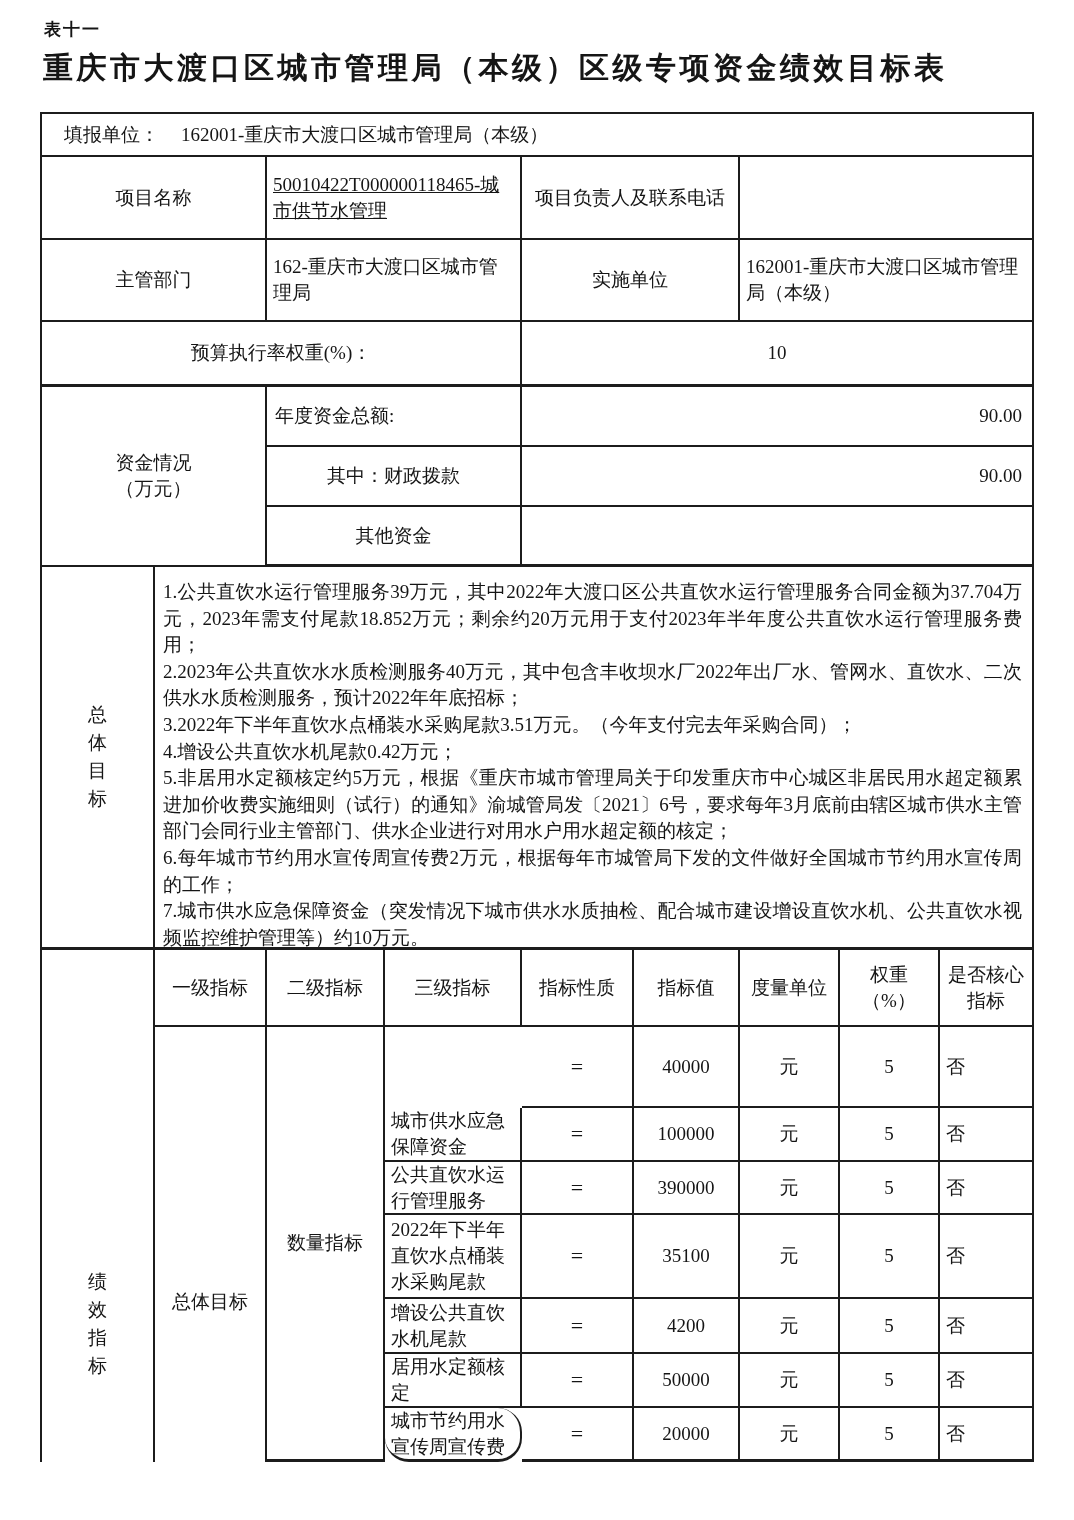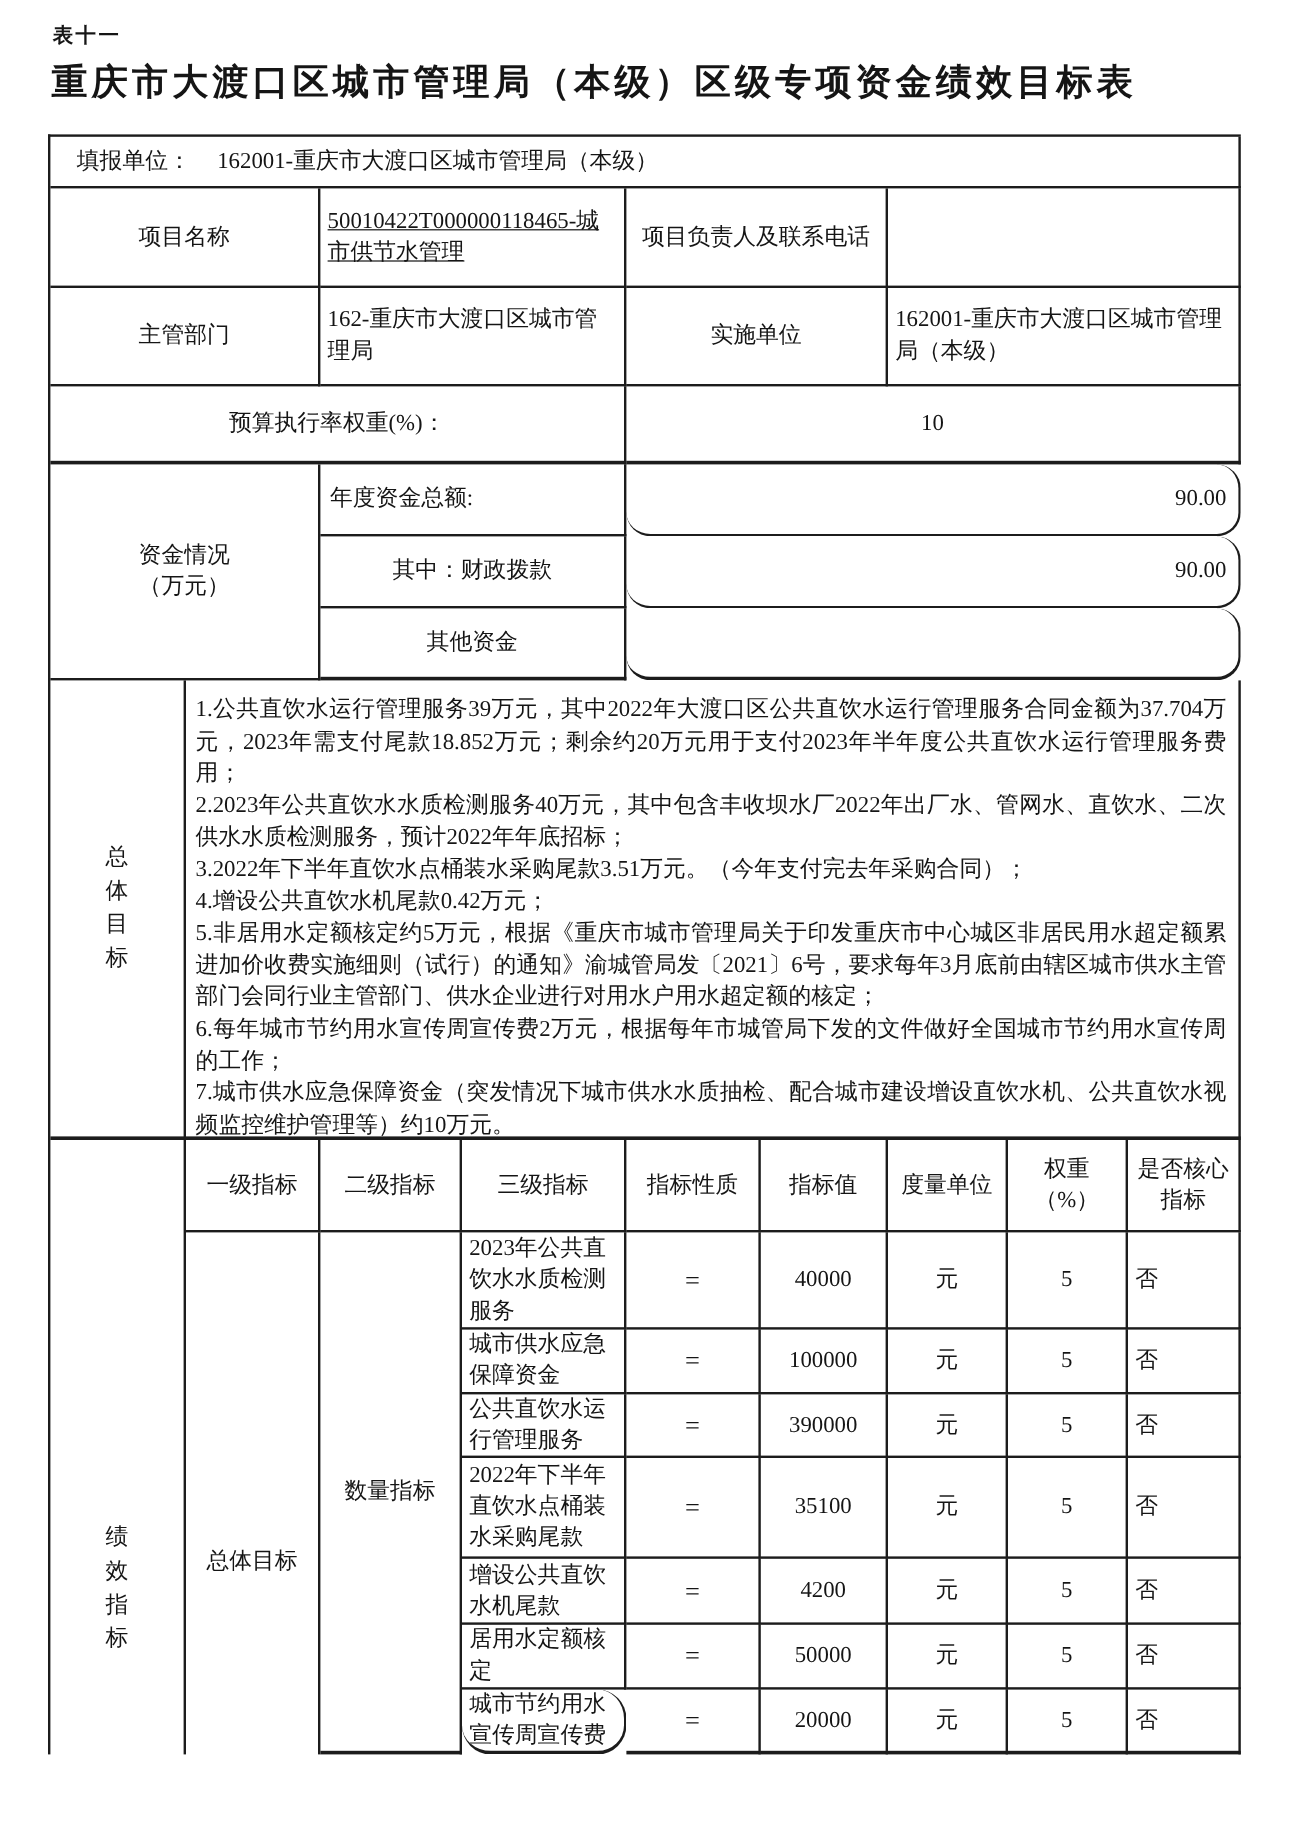--- a/index.html
+++ b/index.html
@@ -18,21 +18,21 @@
     border-top:2px solid #1c1c1c;border-left:2px solid #1c1c1c;
     font-size:19px;
   }
   .c{
     box-sizing:border-box;
     border-right:2px solid #1c1c1c;border-bottom:2px solid #1c1c1c;
     display:flex;align-items:center;justify-content:center;
     text-align:center;padding:3px 6px;line-height:26px;overflow:hidden;
   }
   .left{justify-content:flex-start;text-align:left;}
-  .right{justify-content:flex-end;text-align:right;padding-right:10px;border-radius:20px;}
+  .right{justify-content:flex-end;text-align:right;padding-right:10px;}
   .tb{border-bottom-width:3px;}
   .nb{border-bottom:none;}
   .pre{white-space:pre-line;}
   .goal{display:block;text-align:left;padding:12px 10px 4px 8px;line-height:26.6px;font-size:19px;}
   .goal div{text-align:justify;}
   .vstack{width:22px;line-height:28px;word-break:break-all;text-align:center;}
   .topalign{align-items:flex-start;}
   .perf{padding-top:318px;}
   .l1{padding-top:262px;}
   .eq{font-size:22px;}
@@ -95,21 +95,20 @@
   <div class="c" style="grid-area:9/4/10/5;">三级指标</div>
   <div class="c" style="grid-area:9/5/10/6;">指标性质</div>
   <div class="c" style="grid-area:9/6/10/7;">指标值</div>
   <div class="c" style="grid-area:9/7/10/8;">度量单位</div>
   <div class="c" style="grid-area:9/8/10/9;">权重（%）</div>
   <div class="c" style="grid-area:9/9/10/10;">是否核心指标</div>
 
   <div class="c nb topalign l1" style="grid-area:10/2/17/3;">总体目标</div>
   <div class="c tb" style="grid-area:10/3/17/4;">数量指标</div>
 
-  <div class="c left" style="grid-area:10/4/11/5;">2023年公共直饮水水质检测服务</div>
   <div class="c eq" style="grid-area:10/5/11/6;">=</div>
   <div class="c" style="grid-area:10/6/11/7;">40000</div>
   <div class="c" style="grid-area:10/7/11/8;">元</div>
   <div class="c" style="grid-area:10/8/11/9;">5</div>
   <div class="c left" style="grid-area:10/9/11/10;">否</div>
 
   <div class="c left" style="grid-area:11/4/12/5;">城市供水应急保障资金</div>
   <div class="c eq" style="grid-area:11/5/12/6;">=</div>
   <div class="c" style="grid-area:11/6/12/7;">100000</div>
   <div class="c" style="grid-area:11/7/12/8;">元</div>

